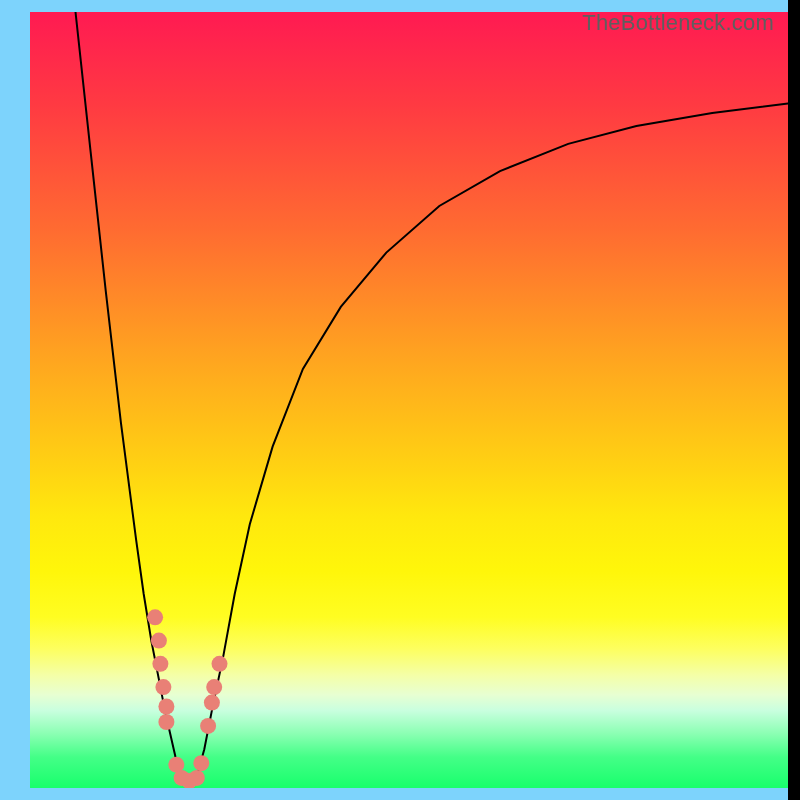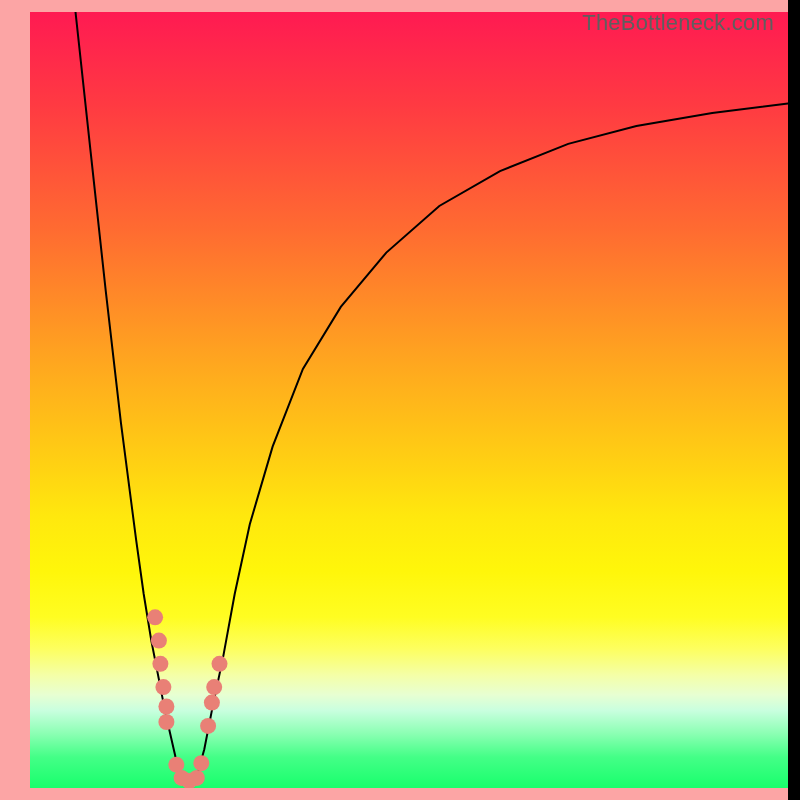--- a/index.html
+++ b/index.html
@@ -8,21 +8,21 @@
     width: 800px;
     height: 800px;
     overflow: hidden;
     background: #000;
     font-family: Arial, Helvetica, sans-serif;
   }
   .frame {
     position: absolute;
     left: 0; top: 0;
     width: 788px; height: 800px;
-    background: #fca5a5;
+    background: #7dd3fc;
   }
   .plot {
     position: absolute;
     left: 30px;
     top: 12px;
     width: 758px;
     height: 776px;
     overflow: hidden;
   }
   .gradient {

